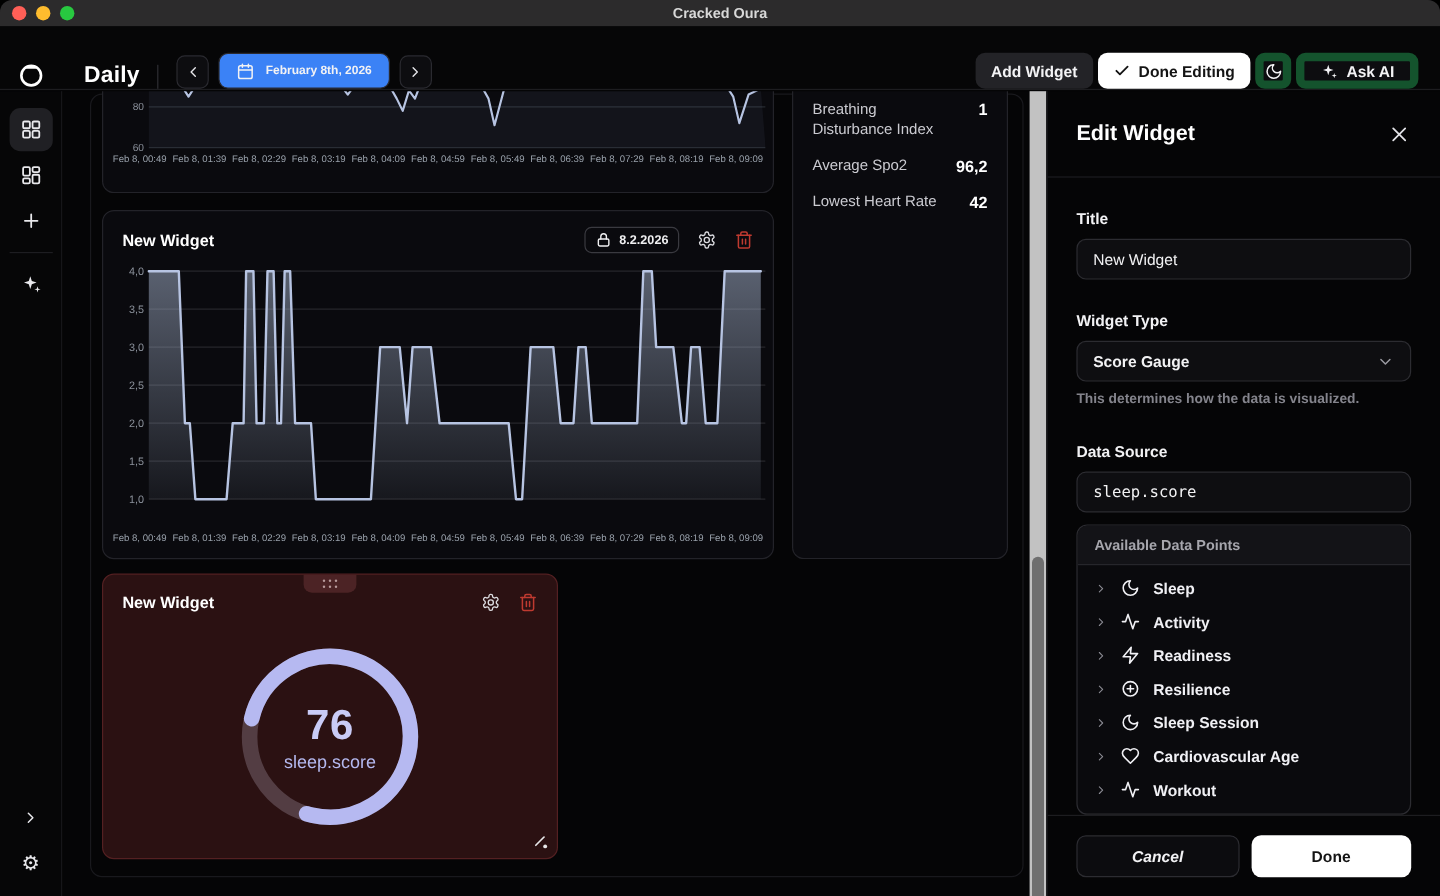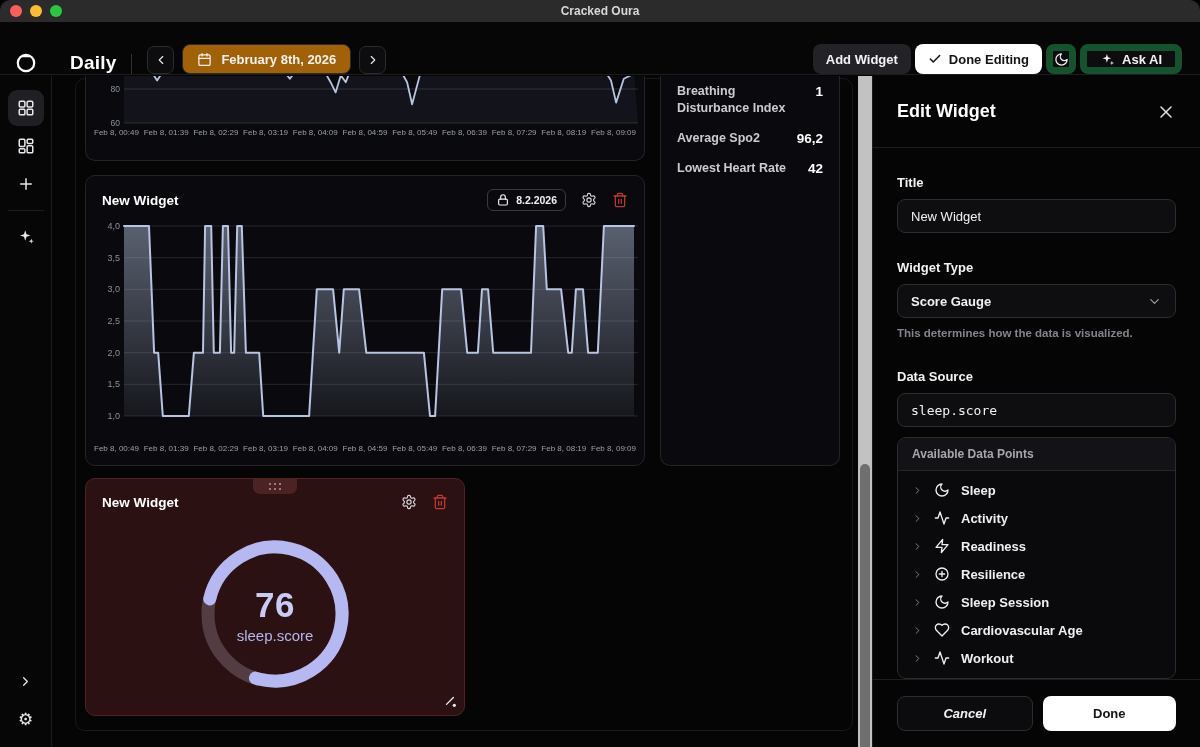--- a/index.html
+++ b/index.html
@@ -13,21 +13,21 @@
   .light.red { background:#ff5f57; } .light.yellow { background:#febc2e; } .light.green { background:#28c840; }
   .tb-title { font-size:12px; font-weight:bold; color:#d8d8d8; }
 
   
   .header { position:absolute; top:22px; left:0; right:0; height:53px; background:#060607; border-bottom:1px solid #1d1d20; display:flex; align-items:flex-end; }
   .logo { margin-left:14px; width:24px; height:24px; color:#fff; }
   .view-title { margin-left:32px; font-size:19px; font-weight:bold; color:#fff; letter-spacing:.2px; }
   .hdr-divider { width:1px; height:20px; background:#2e2e33; margin:0 15px; }
   .icon-btn { display:flex; align-items:center; justify-content:center; border:1px solid #2a2a30; background:#0d0d10; border-radius:7px; color:#e6e6ea; cursor:pointer; }
   .nav-btn { width:27px; height:28px; }
-  .date-btn { height:30px; margin:0 8px; padding:0 14px; gap:9px; display:flex; align-items:center; border:1px solid #2a2a30; background:#a16207; border-radius:8px; color:#f2f2f4; font-size:13px; font-weight:bold; }
+  .date-btn { height:30px; margin:0 8px; padding:0 14px; gap:9px; display:flex; align-items:center; border:1px solid #2a2a30; background:#3b82f6; border-radius:8px; color:#f2f2f4; font-size:10px; font-weight:bold; }
   .hdr-right { margin-left:auto; margin-right:18px; display:flex; align-items:center; gap:4px; }
   .btn { height:30px; border-radius:8px; display:flex; align-items:center; gap:7px; padding:0 13px; font-size:13px; font-weight:bold; cursor:pointer; }
   .btn-dark { background:#232327; color:#f3f3f5; border:none; }
   .btn-outline { background:#0d0d10; color:#f3f3f5; border:7px solid #14532d; }
   .btn-white { background:#fff; color:#141414; border:none; }
   .sq-btn { width:30px; height:30px; padding:0; justify-content:center; }
   .icon { display:inline-flex; width:16px; height:16px; }
   .icon svg { width:100%; height:100%; }
   .icon-14 { width:14px; height:14px; } .icon-15 { width:15px; height:15px; } .icon-18 { width:18px; height:18px; }
 
@@ -55,21 +55,21 @@
   .act-icon { width:16px; height:16px; color:#dcdce0; cursor:pointer; display:inline-flex; }
   .act-icon svg { width:100%; height:100%; }
   .trash { color:#bf3a30; }
 
   .chart-area { position:absolute; left:8px; right:8px; }
   .time-labels { position:absolute; left:8px; right:8px; display:flex; justify-content:space-between; font-size:8px; color:#98a0aa; white-space:nowrap; }
 
   
   .stat-rows { padding:6px 16px 0 16px; }
   .stat-row { display:flex; justify-content:space-between; gap:10px; margin-top:13px; }
-  .stat-label { font-size:12.5px; font-weight:bold; color:#cbcbd1; line-height:1.35; max-width:118px; }
+  .stat-label { font-size:12.5px; font-weight:normal; color:#cbcbd1; line-height:1.35; max-width:118px; }
   .stat-value { font-size:13.5px; font-weight:bold; color:#fff; padding-top:1px; }
 
   
   .drag-handle { position:absolute; top:0; left:50%; transform:translateX(-50%); width:44px; height:15px; background:#4c2325; border-radius:0 0 7px 7px; display:flex; align-items:center; justify-content:center; cursor:grab; }
   .dots { display:grid; grid-template-columns:repeat(3,4px); grid-template-rows:repeat(2,4px); gap:1px; }
   .dots i { width:2.5px; height:2.5px; border-radius:50%; background:#b79a9b; margin:auto; }
   .gauge-wrap { position:absolute; left:0; right:0; top:46px; bottom:12px; display:flex; align-items:center; justify-content:center; }
   .gauge-box { position:relative; width:160px; height:160px; }
   .gauge-center { position:absolute; inset:0; display:flex; flex-direction:column; align-items:center; justify-content:center; }
   .gauge-value { font-size:35px; font-weight:bold; color:#c9cbf6; letter-spacing:.5px; }

